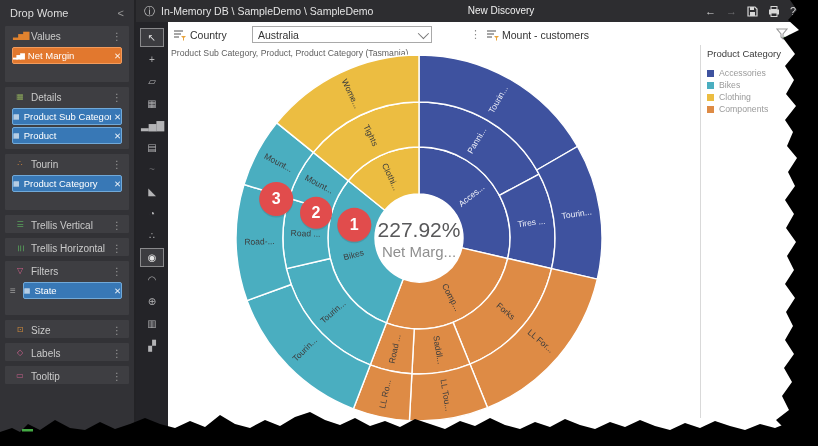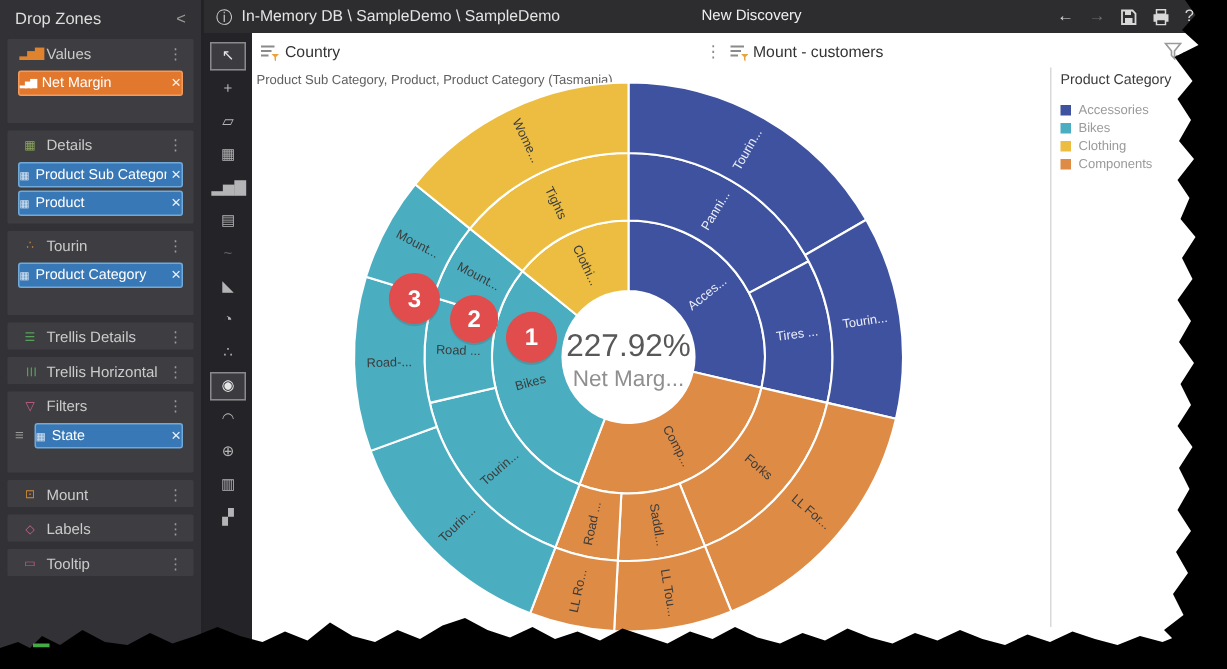--- a/index.html
+++ b/index.html
@@ -57,21 +57,21 @@
   svg text{font-family:"Liberation Sans","DejaVu Sans",sans-serif;}
   .torn{position:absolute;left:0;top:0;width:818px;height:446px;pointer-events:none;z-index:50;}
   .mini-svg{display:inline-block;vertical-align:middle;}
 </style>
 </head>
 <body>
 <div class="app">
 
   <div class="sidebar">
     <div class="sb-head">
-      <span>Drop Zones</span>
+      <span>Drop Wome</span>
       <span class="sb-collapse">&lt;</span>
     </div>
 
     <div class="panel" style="height:56px">
       <div class="phead">
         <span class="pico" style="color:#e0832f;letter-spacing:-1px">▂▅▇</span>
         <span class="plabel">Values</span>
         <span class="kebab">⋮</span>
       </div>
       <div class="chip orange">
@@ -108,21 +108,21 @@
       <div class="chip blue">
         <span class="grip">▦</span>
         <span class="clabel">Product Category</span>
         <span class="cx">✕</span>
       </div>
     </div>
 
     <div class="panel" style="height:18px">
       <div class="phead">
         <span class="pico" style="color:#57a05a">☰</span>
-        <span class="plabel">Trellis Details</span>
+        <span class="plabel">Trellis Vertical</span>
         <span class="kebab">⋮</span>
       </div>
     </div>
 
     <div class="panel" style="height:18px">
       <div class="phead">
         <span class="pico" style="color:#57a05a;display:inline-block;transform:rotate(90deg)">☰</span>
         <span class="plabel">Trellis Horizontal</span>
         <span class="kebab">⋮</span>
       </div>
@@ -140,21 +140,21 @@
           <span class="grip">▦</span>
           <span class="clabel">State</span>
           <span class="cx">✕</span>
         </div>
       </div>
     </div>
 
     <div class="panel" style="height:18px">
       <div class="phead">
         <span class="pico" style="color:#cf8a3a">⊡</span>
-        <span class="plabel">Mount</span>
+        <span class="plabel">Size</span>
         <span class="kebab">⋮</span>
       </div>
     </div>
 
     <div class="panel" style="height:18px">
       <div class="phead">
         <span class="pico" style="color:#c9608c">◇</span>
         <span class="plabel">Labels</span>
         <span class="kebab">⋮</span>
       </div>
@@ -210,20 +210,24 @@
       <div class="tbi">▞</div>
     </div>
 
   <div class="main">
     <div class="filterbar">
       <svg class="f-ic" style="left:5px" width="13" height="12" viewBox="0 0 13 12">
           <path d="M1 2h9M1 5h7M1 8h5" stroke="#8a8a8a" stroke-width="1.3"></path>
           <path d="M8 7h5l-2 2v3l-1-1V9z" fill="#e8a33c"></path>
         </svg>
       <span class="f-label" style="left:22px">Country</span>
+      <div class="dropdown" style="left:84px">
+        <span class="dval">Australia</span>
+        <span class="chev"></span>
+      </div>
       <span class="ksep" style="left:302px">⋮</span>
       <svg class="f-ic" style="left:318px" width="13" height="12" viewBox="0 0 13 12">
           <path d="M1 2h9M1 5h7M1 8h5" stroke="#8a8a8a" stroke-width="1.3"></path>
           <path d="M8 7h5l-2 2v3l-1-1V9z" fill="#e8a33c"></path>
         </svg>
       <span class="f-label" style="left:334px">Mount - customers</span>
       <svg class="f-ic" style="left:608px;top:4px" width="15" height="14" viewBox="0 0 15 14">
           <path d="M1 1h10L7 6v5L5 9V6z" fill="none" stroke="#9a9a9a" stroke-width="1.1"></path>
           <path d="M8 9l2.5 2.5L14 7" fill="none" stroke="#5cb85c" stroke-width="1.6"></path>
         </svg>

